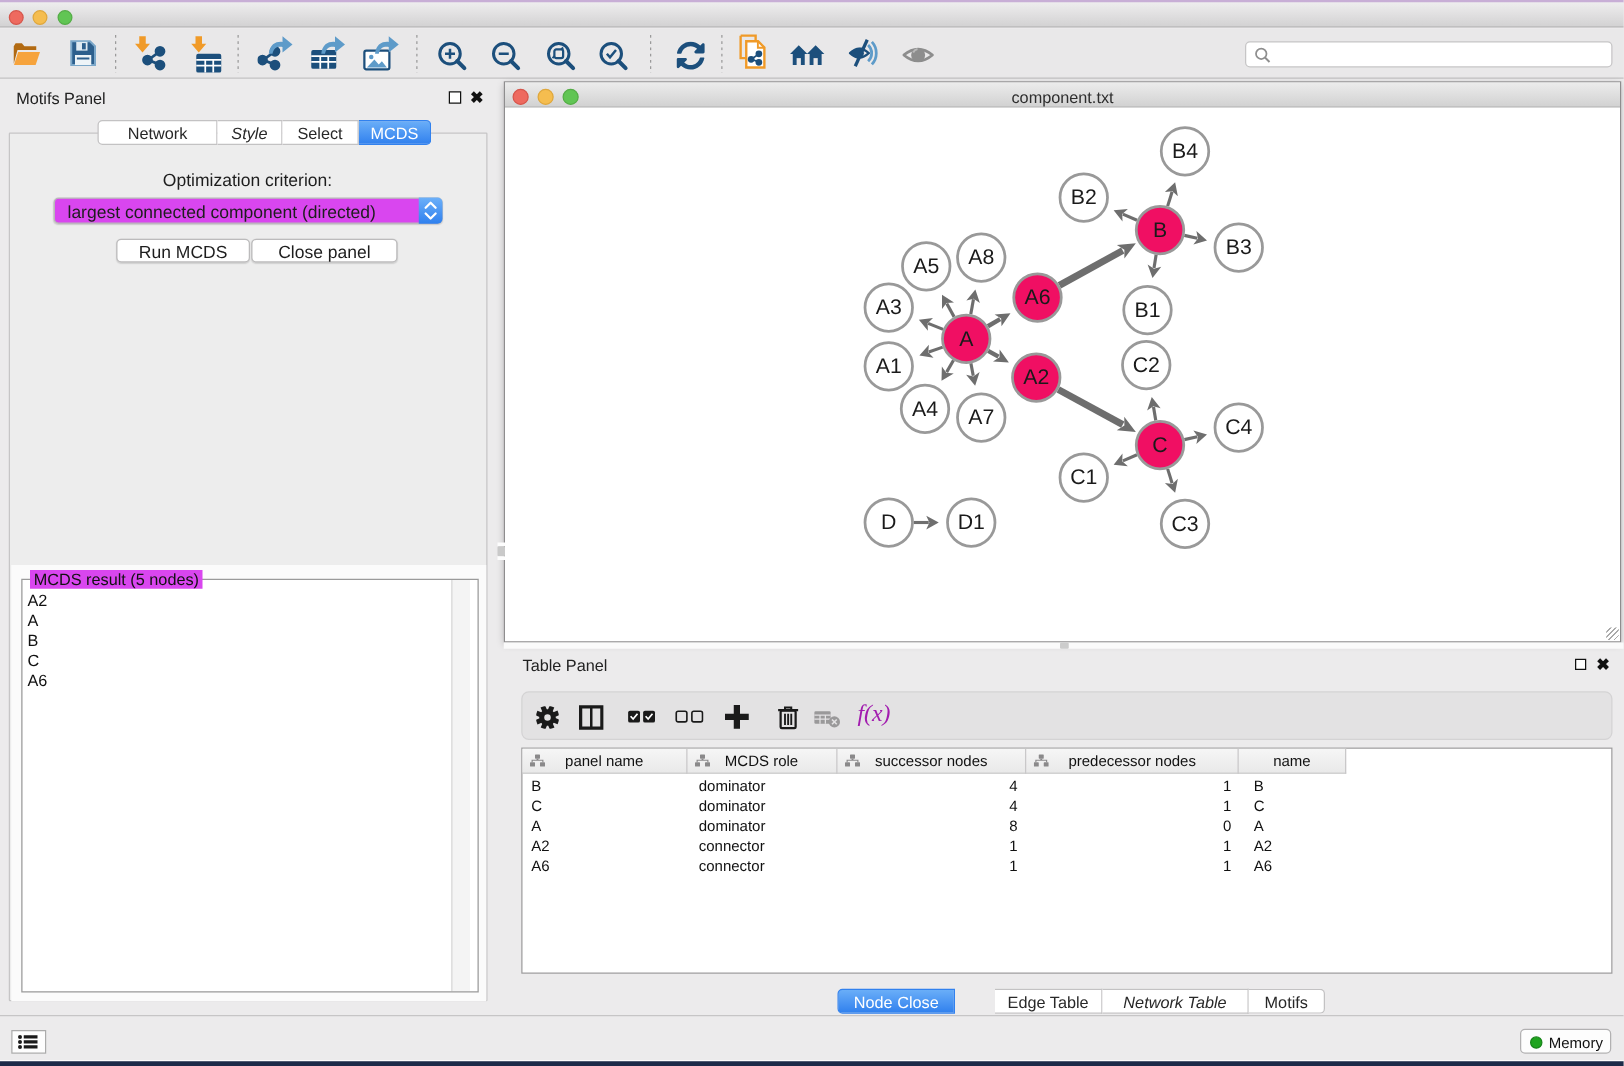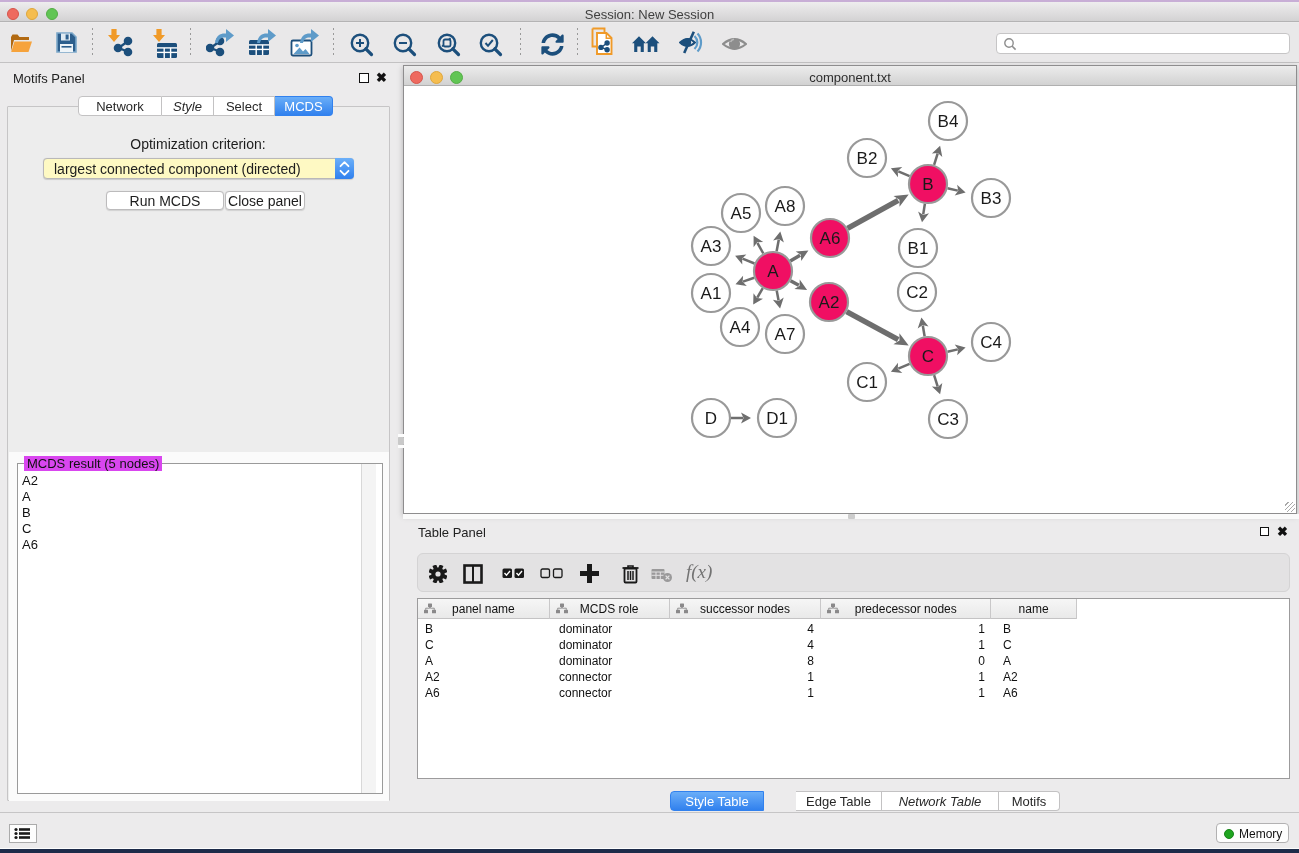--- a/index.html
+++ b/index.html
@@ -24,26 +24,26 @@
 #cp-float { left:359px; top:73px; width:10px; height:10px; border:1.5px solid #111; background:#fff; }
 #cp-close { left:376px; top:70px; font-size:13px; font-weight:bold; color:#111; }
 #cp-panel { left:7px; top:106px; width:383px; height:695px; border:1px solid #c6c5c6; background:#ededed; border-radius:1px; }
 .tabbar { position:absolute; display:flex; }
 .tab { height:20px; font-size:13px; color:#282828; background:#ffffff; border:1px solid #c3c2c3; border-left:none; display:flex; align-items:center; justify-content:center; }
 .tab.first { border-left:1px solid #c3c2c3; border-radius:4px 0 0 4px; }
 .tab.last { border-radius:0 4px 4px 0; }
 .tab.sel { background:linear-gradient(#6aaef8,#3181ee); color:#fff; border-color:#3181ee; }
 #cp-tabs { left:78px; top:96px; }
 #opt-label { left:0px; top:136px; width:396px; text-align:center; font-size:14px; color:#1d1d1d; }
-#dropdown { left:43px; top:158px; width:311px; height:21px; background:#fef9c3; border:1px solid #b9b8b9; border-radius:4px; position:absolute; box-shadow:0 0.5px 1px rgba(0,0,0,.15); }
+#dropdown { left:43px; top:158px; width:311px; height:21px; background:#d946ef; border:1px solid #b9b8b9; border-radius:4px; position:absolute; box-shadow:0 0.5px 1px rgba(0,0,0,.15); }
 #dropdown .dtext { position:absolute; left:10px; top:2px; font-size:14px; color:#1d1d1d; }
 #dropdown .stepper { position:absolute; right:-1px; top:-1px; width:19px; height:21px; border-radius:0 4px 4px 0; background:linear-gradient(#6cb0f9,#2f80ee); }
 .btn { position:absolute; height:19px; background:#ffffff; border:1px solid #bcbbbc; border-radius:4px; font-size:14px; color:#1d1d1d; display:flex; align-items:center; justify-content:center; box-shadow:0 0.5px 1px rgba(0,0,0,.12); }
-#btn-run { left:106px; top:191px; width:118px; }
-#btn-close { left:201px; top:191px; width:80px;margin-left:24px; }
+#btn-run { left:93px; top:191px; width:107px; }
+#btn-close { left:201px; top:191px; width:117px; }
 #result-wrap { left:9px; top:452px; width:380px; height:349px; background:#fbfbfb; position:absolute; }
 #result-frame { position:absolute; left:8px; top:11px; width:366px; height:331px; border:1px solid #9a9a9a; }
 #result-title { position:absolute; left:15px; top:4px; background:#d946ef; padding:0 3px; font-size:13px; color:#111; }
 #result-list { position:absolute; left:9px; top:12px; width:364px; height:329px; background:#ffffff; font-size:13px; color:#111; line-height:16px; padding:9px 0 0 4px; }
 #result-scroll { position:absolute; left:352px; top:12px; width:15px; height:329px; background:#f4f4f4; border-left:1px solid #d8d8d8; }
 
 #statusline { left:0; top:812px; width:1299px; height:1px; background:#c6c5c6; }
 #status-btn { left:9px; top:824px; width:28px; height:19px; background:#fdfdfd; border:1px solid #ababab; position:absolute; }
 #deskstrip { left:0; top:849px; width:1299px; height:4px; background:#1d2b49; }
 #deskline { left:0; top:848px; width:1299px; height:1px; background:#fdfdfd; }
@@ -74,21 +74,20 @@
 #memory .dot { position:absolute; left:7px; top:5px; width:10px; height:10px; border-radius:50%; background:#1fa41f; border:1px solid #18851a; }
 #memory .mt { position:absolute; left:22px; top:3px; }
 </style>
 </head>
 <body>
 <div class="abs" id="topline"></div>
 <div class="abs" id="titlebar">
   <div class="tl t1"></div>
     <div class="tl t2"></div>
     <div class="tl t3"></div>
-  <div class="abs" id="title-text">Session: New Session</div>
 </div>
 <div class="abs" id="toolbar">
 <svg class="ticon" style="left:9px;top:8px" width="25" height="24" viewBox="0 0 25 24">
       <path d="M2 6 L2 20 L5 9 L20 9 L20 6 L10.5 6 L8.5 3.5 L3.5 3.5 Z" fill="#b26a12"></path>
 <path d="M5.5 10.5 L23 10.5 L19.5 21 L2.2 21 Z" fill="#f6a33c"></path>
     </svg>
 <svg class="ticon" style="left:54px;top:7px" width="25" height="25" viewBox="0 0 25 25">
       <path d="M3 3 L18 3 L22 7 L22 22 L3 22 Z" fill="#2d5f8d"></path>
 <path d="M3 3 L18 3 L22 7 L22 22 L3 22 Z" fill="none" stroke="#7ba7c9" stroke-width="1.6"></path>
 <rect x="7" y="3.5" width="9" height="7" fill="#dfeaf2"></rect>
@@ -217,21 +216,21 @@
         <line x1="9" y1="9" x2="12.6" y2="12.6" stroke="#8e8e8e" stroke-width="1.6"></line>
       </svg>
     </div>
 </div>
 
 <div class="abs" id="cp-title">Motifs Panel</div>
 <div class="abs" id="cp-float"></div>
 <div class="abs" id="cp-close">✖</div>
 <div class="abs" id="cp-panel"></div>
 <div class="tabbar" id="cp-tabs">
-  <div class="tab first" style="width:84px;">Network</div>
+  <div class="tab first" style="width:96px;">Network</div>
   <div class="tab" style="width:52px;font-style:italic;">Style</div>
   <div class="tab" style="width:61px;">Select</div>
   <div class="tab sel last" style="width:58px;">MCDS</div>
 </div>
 <div class="abs" id="opt-label">Optimization criterion:</div>
 <div id="dropdown">
   <div class="dtext">largest connected component (directed)</div>
   <div class="stepper"><svg width="19" height="21" viewBox="0 0 19 21">
         <path d="M5.5 8.2 L9.5 4.2 L13.5 8.2" fill="none" stroke="#fff" stroke-width="1.8" stroke-linecap="round" stroke-linejoin="round"></path>
         <path d="M5.5 12.8 L9.5 16.8 L13.5 12.8" fill="none" stroke="#fff" stroke-width="1.8" stroke-linecap="round" stroke-linejoin="round"></path>
@@ -421,21 +420,21 @@
       </g>
 <g stroke="#e3e2e3" stroke-width="1">
         <line x1="0.5" y1="6" x2="13.5" y2="6"></line>
         <line x1="0.5" y1="9.3" x2="13.5" y2="9.3"></line>
         <line x1="5" y1="6" x2="5" y2="13"></line>
         <line x1="9.3" y1="6" x2="9.3" y2="13"></line>
       </g>
 <circle cx="16.5" cy="11.5" r="4.5" fill="#9a999a"></circle>
       <path d="M14.6 9.6 L18.4 13.4 M18.4 9.6 L14.6 13.4" stroke="#e3e2e3" stroke-width="1.3"></path>
     </svg>
-<div style="position:absolute;left:268px;top:7px;font-family:'Liberation Serif',serif;font-style:italic;font-size:19px;color:#737373;text-align:center;">f(x)</div>
+<div style="position:absolute;left:268px;top:7px;font-family:'Liberation Serif',serif;font-style:italic;font-size:19px;color:#a21caf;text-align:center;">f(x)</div>
 </div>
 <div id="tbl">
   <div id="tbl-head">
 <div class="hcell" style="width:132px">
         <svg class="hicon" width="12" height="11" viewBox="0 0 12 11">
           <g fill="#8a898a">
             <rect x="4" y="0.5" width="4" height="3.4" rx="0.5"></rect>
             <rect x="0" y="6.8" width="4" height="3.4" rx="0.5"></rect>
             <rect x="8" y="6.8" width="4" height="3.4" rx="0.5"></rect>
             <path d="M5.7 3.9 L5.7 5.2 L1.7 5.2 L1.7 6.8 M6.3 3.9 L6.3 5.2 L10.3 5.2 L10.3 6.8" stroke="#8a898a" fill="none" stroke-width="0.9"></path>
@@ -510,21 +509,21 @@
 </div>
 <div class="trow" style="top:86px">
 <span class="tc" style="left:7px">A6</span>
 <span class="tc" style="left:141px">connector</span>
 <span class="tc" style="left:330px;width:66px;text-align:right;display:inline-block">1</span>
 <span class="tc" style="left:510px;width:57px;text-align:right;display:inline-block">1</span>
 <span class="tc" style="left:585px">A6</span>
 </div>
 </div>
 <div class="tabbar" id="bt-tabs">
-  <div class="tab sel first" style="width:94px;">Style Table</div>
+  <div class="tab sel first" style="width:94px;">Node Close</div>
   <div class="tab" style="width:86px;margin-left:32px;">Edge Table</div>
   <div class="tab" style="width:117px;font-style:italic;">Network Table</div>
   <div class="tab last" style="width:61px;">Motifs</div>
 </div>
 <div id="memory">
     <div class="dot"></div>
     <div class="mt">Memory</div>
   </div>
 
 </body></html>

